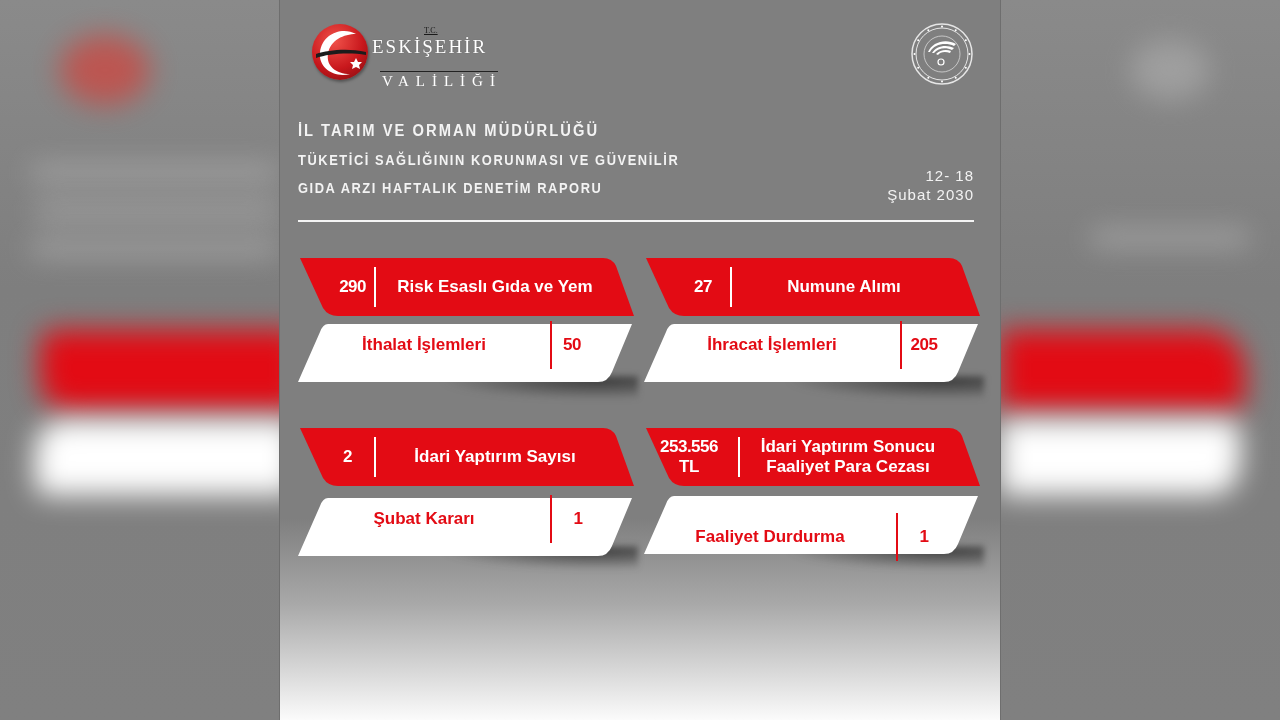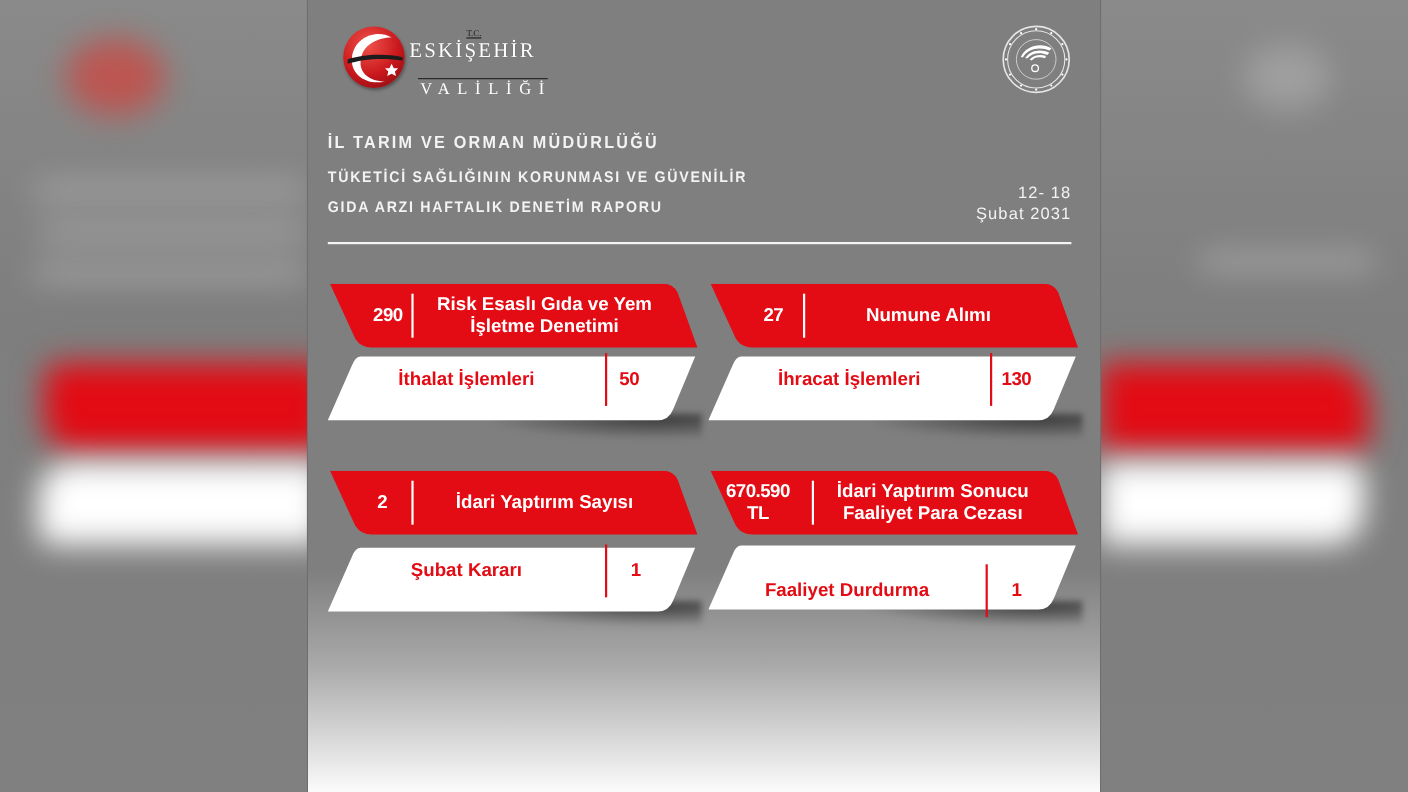--- a/index.html
+++ b/index.html
@@ -123,38 +123,37 @@
   </div>
 
   <div class="title-block">
     <div class="title-line1">İL TARIM VE ORMAN MÜDÜRLÜĞÜ</div>
     <div class="title-line2">TÜKETİCİ SAĞLIĞININ KORUNMASI VE GÜVENİLİR</div>
     <div class="title-line3">GIDA ARZI HAFTALIK DENETİM RAPORU</div>
   </div>
 
   <div class="date-block">
     <div>12- 18</div>
-    <div>Şubat 2031</div>
+    <div>Şubat 2030</div>
   </div>
 
   <div class="divider"></div>
 
   <div class="card" style="left:18px;top:258px;">
     <div class="shadow"></div>
     <svg class="shape" width="336" height="130" viewBox="0 0 336 130">
       <path d="M2 0 H305 Q314 0 318 8 L336 58 H40 Q30 58 25 50 Z" fill="#e30b14"></path>
       <path d="M30 66 H334 L314 114 Q310 124 300 124 H0 L22 74 Q25 66 30 66 Z" fill="#ffffff"></path>
     </svg>
     <div class="red-row">
       <div class="num" style="width:68px;">290</div>
       <div style="width:8px;"></div>
       <div class="vbar-w"></div>
       <div style="flex:1;padding-right:20px;">
         <div class="lbl">Risk Esaslı Gıda ve Yem</div>
-        <div class="lbl">İşletme Denetimi</div>
       </div>
     </div>
     <div class="white-row">
       <div class="lbl" style="width:252px;">İthalat İşlemleri</div>
       <div class="vbar-r"></div>
       <div class="num" style="width:40px;text-align:center;">50</div>
     </div>
   </div>
 
   <div class="card" style="left:364px;top:258px;">
@@ -167,21 +166,21 @@
       <div class="num" style="width:68px;">27</div>
       <div style="width:18px;"></div>
       <div class="vbar-w"></div>
       <div style="flex:1;padding-right:24px;">
         <div class="lbl">Numune Alımı</div>
       </div>
     </div>
     <div class="white-row">
       <div class="lbl" style="width:256px;">İhracat İşlemleri</div>
       <div class="vbar-r"></div>
-      <div class="num" style="width:44px;text-align:center;">130</div>
+      <div class="num" style="width:44px;text-align:center;">205</div>
     </div>
   </div>
 
   <div class="card" style="left:18px;top:428px;">
     <div class="shadow"></div>
     <svg class="shape" width="336" height="130" viewBox="0 0 336 130">
       <path d="M2 0 H305 Q314 0 318 8 L336 58 H40 Q30 58 25 50 Z" fill="#e30b14"></path>
       <path d="M30 70 H334 L314 118 Q310 128 300 128 H0 L22 78 Q25 70 30 70 Z" fill="#ffffff"></path>
     </svg>
     <div class="red-row">
@@ -200,21 +199,21 @@
   </div>
 
   <div class="card" style="left:364px;top:428px;">
     <div class="shadow"></div>
     <svg class="shape" width="336" height="130" viewBox="0 0 336 130">
       <path d="M2 0 H305 Q314 0 318 8 L336 58 H40 Q30 58 25 50 Z" fill="#e30b14"></path>
       <path d="M30 68 H334 L314 116 Q310 126 300 126 H0 L22 76 Q25 68 30 68 Z" fill="#ffffff"></path>
     </svg>
     <div class="red-row">
       <div style="width:90px;text-align:center;">
-        <div class="num" style="text-align:center;line-height:20px;">670.590</div>
+        <div class="num" style="text-align:center;line-height:20px;">253.556</div>
         <div class="num" style="text-align:center;line-height:20px;">TL</div>
       </div>
       <div style="width:4px;"></div>
       <div class="vbar-w"></div>
       <div style="flex:1;padding-right:24px;">
         <div class="lbl">İdari Yaptırım Sonucu</div>
         <div class="lbl">Faaliyet Para Cezası</div>
       </div>
     </div>
     <div class="white-row" style="top:68px;margin-top:20px;">

